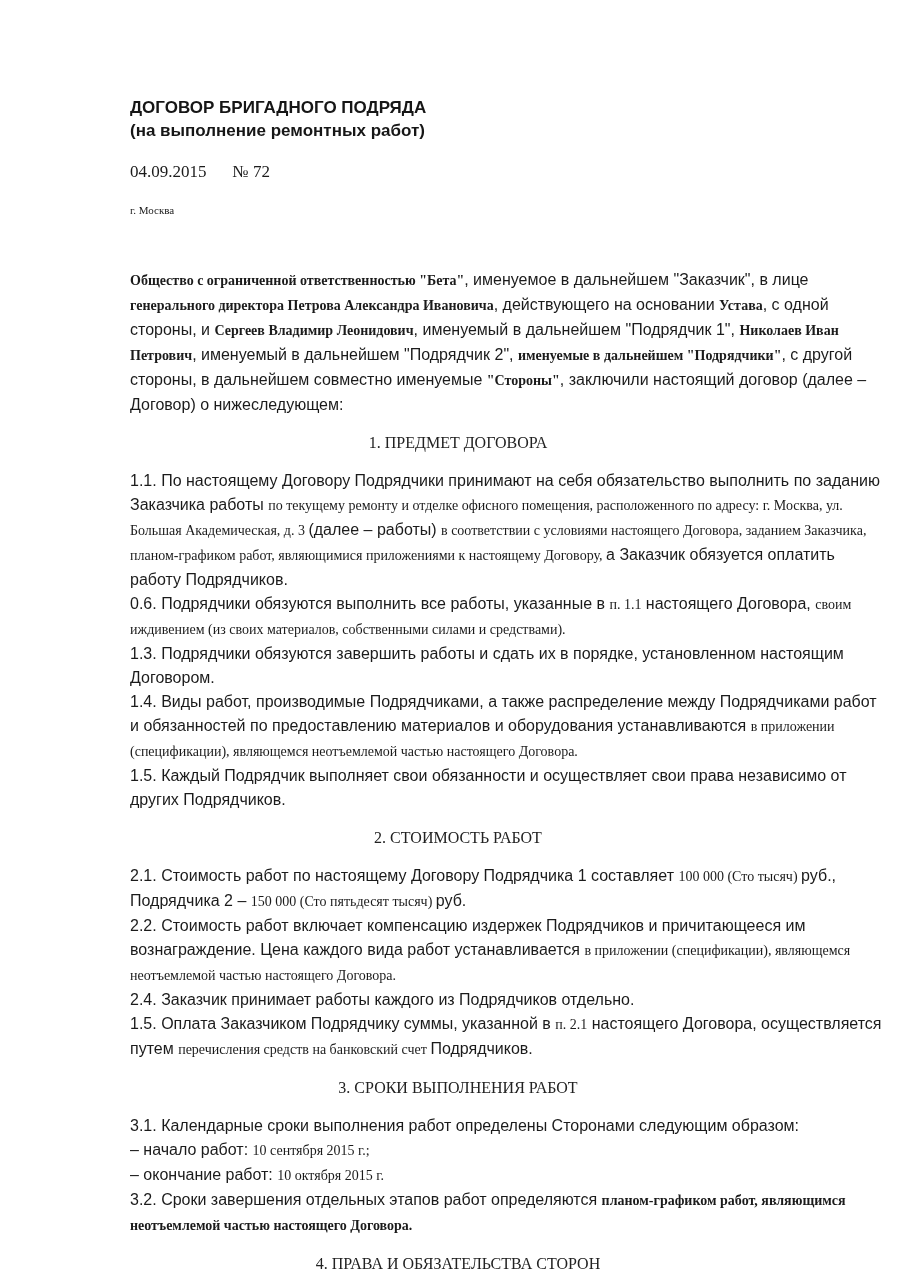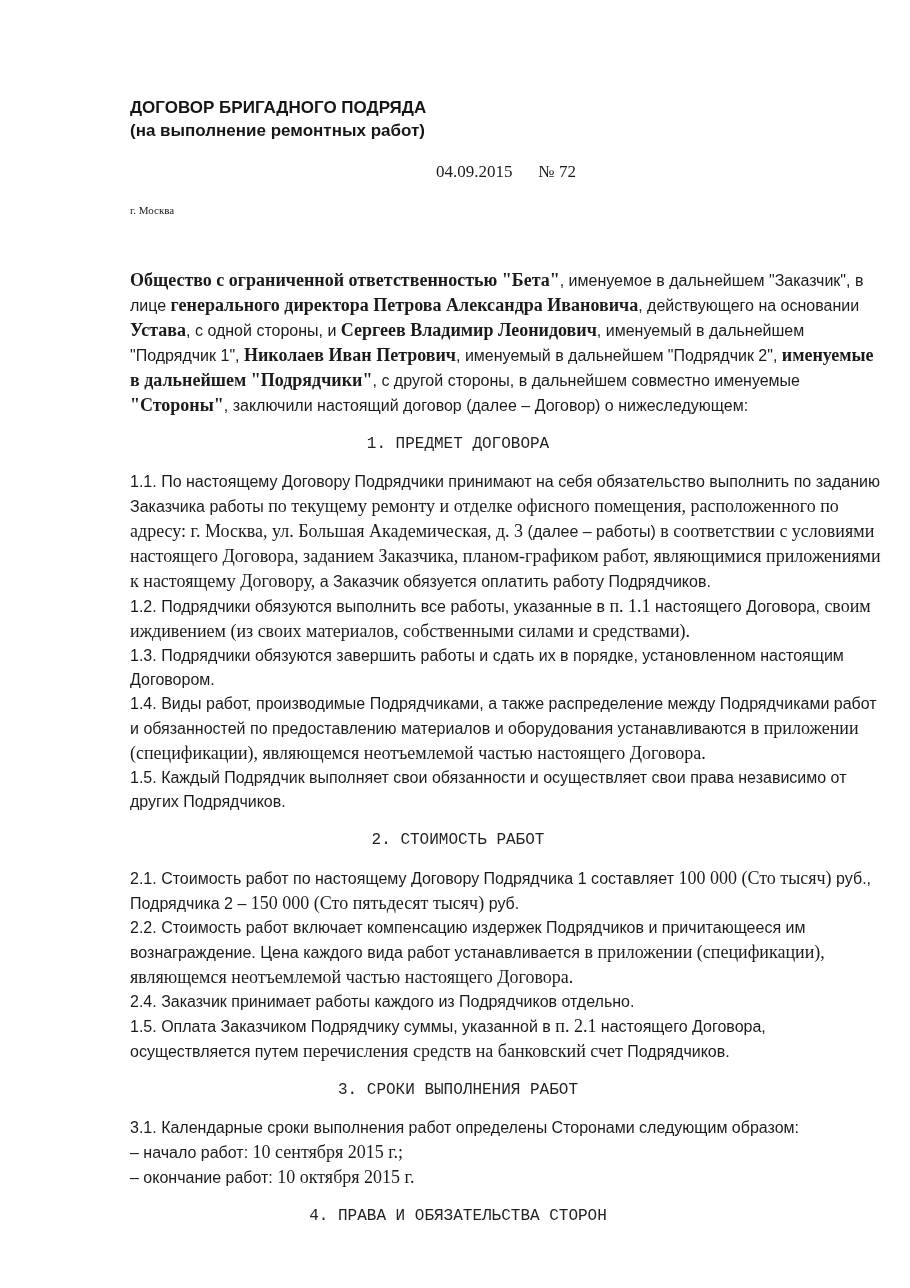--- a/index.html
+++ b/index.html
@@ -8,56 +8,55 @@
     width: 910px;
     height: 1288px;
     margin: 0 auto;
     background: #ffffff;
     box-sizing: border-box;
     padding: 96px 28px 20px 130px;
     overflow: hidden;
     color: #1b1b1b;
   }
   .sans  { font-family: "Liberation Sans", sans-serif; }
-  .serif { font-family: "Liberation Serif", serif; font-size: 18px; }
+  .serif { font-family: "Liberation Serif", serif; font-size: 14px; }
   .bold  { font-weight: bold; }
 
   .doc-title {
     font-family: "Liberation Sans", sans-serif;
     font-weight: bold;
     font-size: 17px;
     line-height: 23px;
     color: #161616;
   }
   .doc-meta {
     margin-top: 18px;
     font-family: "Liberation Serif", serif;
     font-size: 17px;
     line-height: 24px;
-    text-align: center;
   }
   .doc-num { margin-left: 26px; }
   .doc-city {
     margin-top: 14px;
     font-family: "Liberation Serif", serif;
     font-size: 11px;
     line-height: 24px;
   }
   #doc-body {
     margin-top: 46px;
     font-size: 16px;
     line-height: 24px;
   }
   #doc-body p {
     margin: 0;
     font-family: "Liberation Sans", sans-serif;
     text-align: left;
   }
   h2.section {
-    font-family: Liberation Mono, monospace;
+    font-family: Liberation Serif, serif;
     font-weight: 400;
     font-size: 16px;
     line-height: 24px;
     text-align: center;
     margin: 14px 0 14px 0;
     position: relative;
     left: -48px; 
     color: #222222;
   }
 </style>
@@ -73,28 +72,29 @@
   <div class="doc-meta">
     <span>04.09.2015</span><span class="doc-num">№ 72</span>
   </div>
 
   <div class="doc-city">г. Москва</div>
 
   <div id="doc-body">
       <p><span class="serif bold">Общество с ограниченной ответственностью "Бета"</span><span class="sans">, именуемое в дальнейшем "Заказчик", в лице </span><span class="serif bold">генерального директора Петрова Александра Ивановича</span><span class="sans">, действующего на основании </span><span class="serif bold">Устава</span><span class="sans">, с одной стороны, и </span><span class="serif bold">Сергеев Владимир Леонидович</span><span class="sans">, именуемый в дальнейшем "Подрядчик 1", </span><span class="serif bold">Николаев Иван Петрович</span><span class="sans">, именуемый в дальнейшем "Подрядчик 2", </span><span class="serif bold">именуемые в дальнейшем "Подрядчики"</span><span class="sans">, с другой стороны, в дальнейшем совместно именуемые </span><span class="serif bold">"Стороны"</span><span class="sans">, заключили настоящий договор (далее – Договор) о нижеследующем:</span></p>
       <h2 class="section">1. ПРЕДМЕТ ДОГОВОРА</h2>
       <p><span class="sans">1.1. По настоящему Договору Подрядчики принимают на себя обязательство выполнить по заданию Заказчика работы </span><span class="serif">по текущему ремонту и отделке офисного помещения, расположенного по адресу: г. Москва, ул. Большая Академическая, д. 3 </span><span class="sans">(далее – работы) </span><span class="serif">в соответствии с условиями настоящего Договора, заданием Заказчика, планом-графиком работ, являющимися приложениями к настоящему Договору, </span><span class="sans">а Заказчик обязуется оплатить работу Подрядчиков.</span></p>
-      <p><span class="sans">1.2. Подрядчики обязуются выполнить все работы, указанные в </span><span class="serif">п. 1.1</span><span class="sans"> настоящего Договора, </span><span class="serif">своим иждивением (из своих материалов, собственными силами и средствами).</span></p>
+      <p><span class="sans">0.6. Подрядчики обязуются выполнить все работы, указанные в </span><span class="serif">п. 1.1</span><span class="sans"> настоящего Договора, </span><span class="serif">своим иждивением (из своих материалов, собственными силами и средствами).</span></p>
       <p><span class="sans">1.3. Подрядчики обязуются завершить работы и сдать их в порядке, установленном настоящим Договором.</span></p>
       <p><span class="sans">1.4. Виды работ, производимые Подрядчиками, а также распределение между Подрядчиками работ и обязанностей по предоставлению материалов и оборудования устанавливаются </span><span class="serif">в приложении (спецификации), являющемся неотъемлемой частью настоящего Договора.</span></p>
       <p><span class="sans">1.5. Каждый Подрядчик выполняет свои обязанности и осуществляет свои права независимо от других Подрядчиков.</span></p>
       <h2 class="section">2. СТОИМОСТЬ РАБОТ</h2>
       <p><span class="sans">2.1. Стоимость работ по настоящему Договору Подрядчика 1 составляет </span><span class="serif">100 000 (Сто тысяч) </span><span class="sans">руб., Подрядчика 2 – </span><span class="serif">150 000 (Сто пятьдесят тысяч) </span><span class="sans">руб.</span></p>
       <p><span class="sans">2.2. Стоимость работ включает компенсацию издержек Подрядчиков и причитающееся им вознаграждение. Цена каждого вида работ устанавливается </span><span class="serif">в приложении (спецификации), являющемся неотъемлемой частью настоящего Договора.</span></p>
       <p><span class="sans">2.4. Заказчик принимает работы каждого из Подрядчиков отдельно.</span></p>
       <p><span class="sans">1.5. Оплата Заказчиком Подрядчику суммы, указанной в </span><span class="serif">п. 2.1</span><span class="sans"> настоящего Договора, осуществляется путем </span><span class="serif">перечисления средств на банковский счет </span><span class="sans">Подрядчиков.</span></p>
       <h2 class="section">3. СРОКИ ВЫПОЛНЕНИЯ РАБОТ</h2>
       <p><span class="sans">3.1. Календарные сроки выполнения работ определены Сторонами следующим образом:</span></p>
       <p><span class="sans">– начало работ: </span><span class="serif">10 сентября 2015 г.;</span></p>
       <p><span class="sans">– окончание работ: </span><span class="serif">10 октября 2015 г.</span></p>
+      <p><span class="sans">3.2. Сроки завершения отдельных этапов работ определяются </span><span class="serif bold">планом-графиком работ, являющимся неотъемлемой частью настоящего Договора.</span></p>
       <h2 class="section">4. ПРАВА И ОБЯЗАТЕЛЬСТВА СТОРОН</h2>
     </div>
 </div>
 
 </body></html>

